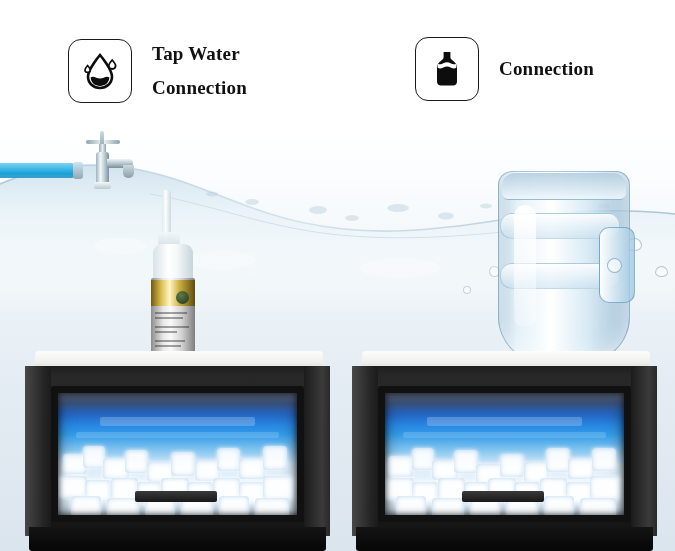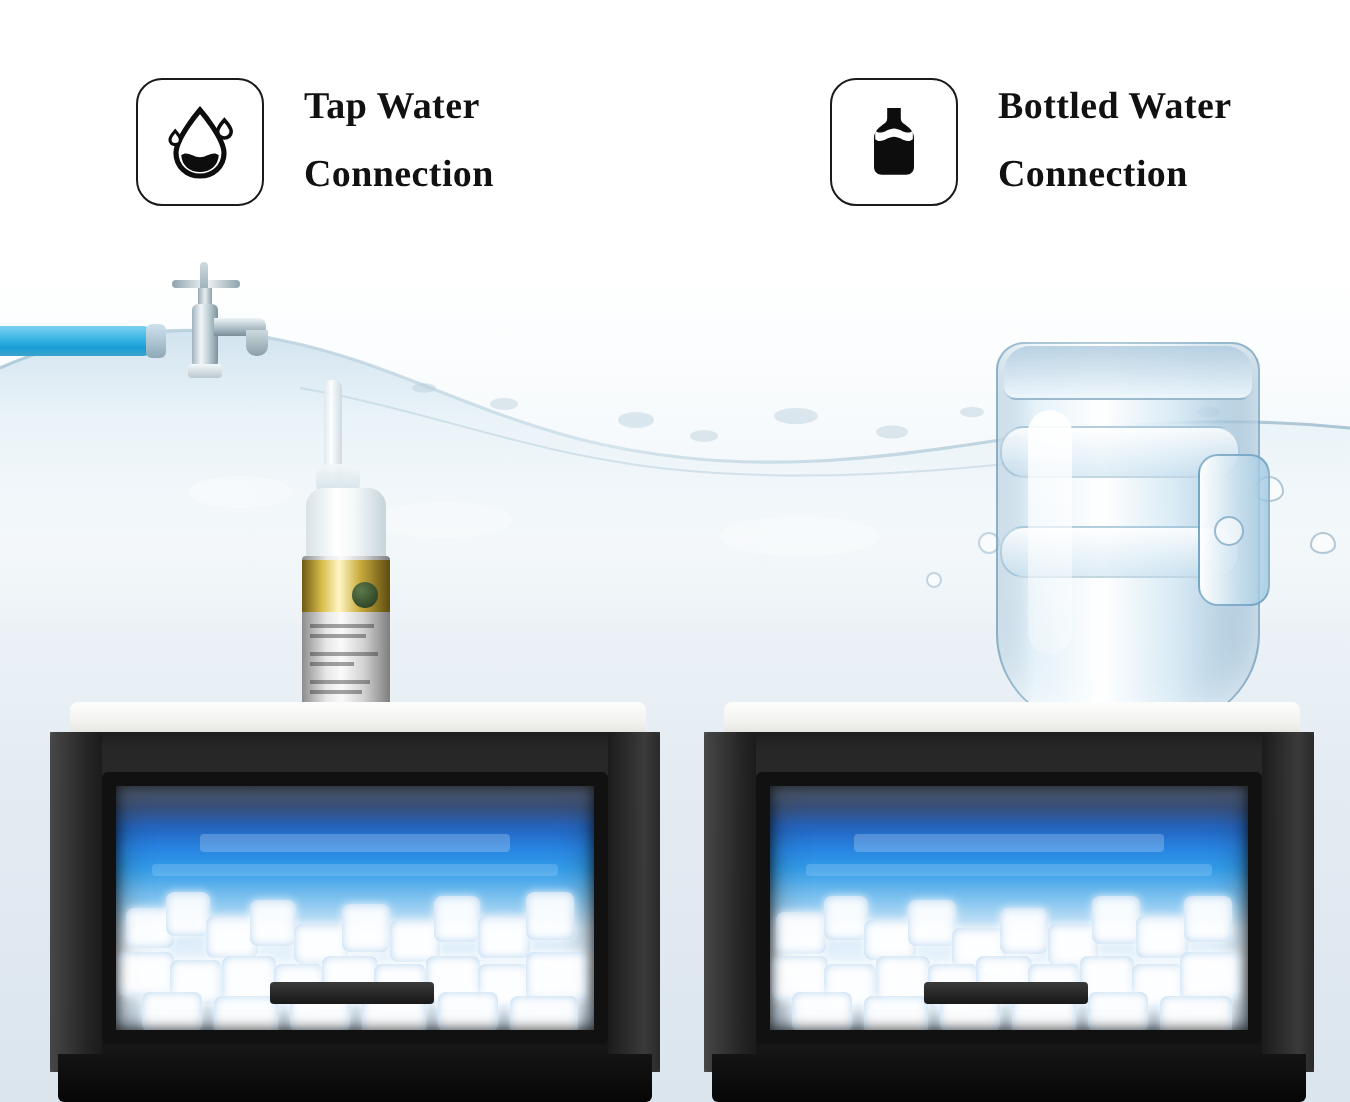--- a/index.html
+++ b/index.html
@@ -196,21 +196,20 @@
   </div>
 
   <div class="badge" style="left:415px;top:37px;">
     <div class="icon-box">
       <svg width="42" height="42" viewBox="0 0 42 42">
         <path d="M17.6 4 h6.8 v5.2 c0 1.6 1 2.2 2.3 3.2 c2.4 1.9 4.3 3.6 4.3 6.6 v14.4 c0 2.4 -1.6 4 -4 4 h-12 c-2.4 0 -4 -1.6 -4 -4 V19 c0 -3 1.9 -4.7 4.3 -6.6 c1.3 -1 2.3 -1.6 2.3 -3.2 Z" fill="#0d0d0d"></path>
         <path d="M11.6 15.4 c3.2 2.6 6 -1.2 9.4 -1.2 c3.4 0 6.2 3.8 9.4 1.2 v4.2 c-3.2 2.6 -6 -1.2 -9.4 -1.2 c-3.4 0 -6.2 3.8 -9.4 1.2 Z" fill="#ffffff"></path>
       </svg>
     </div>
     <div class="badge-text">
-      <span>Bottled Water</span>
       <span>Connection</span>
     </div>
   </div>
 
   <div class="pipe"></div>
 
   <div class="faucet">
     <div class="f-cross-h"></div>
     <div class="f-cross-v"></div>
     <div class="f-stem"></div>

